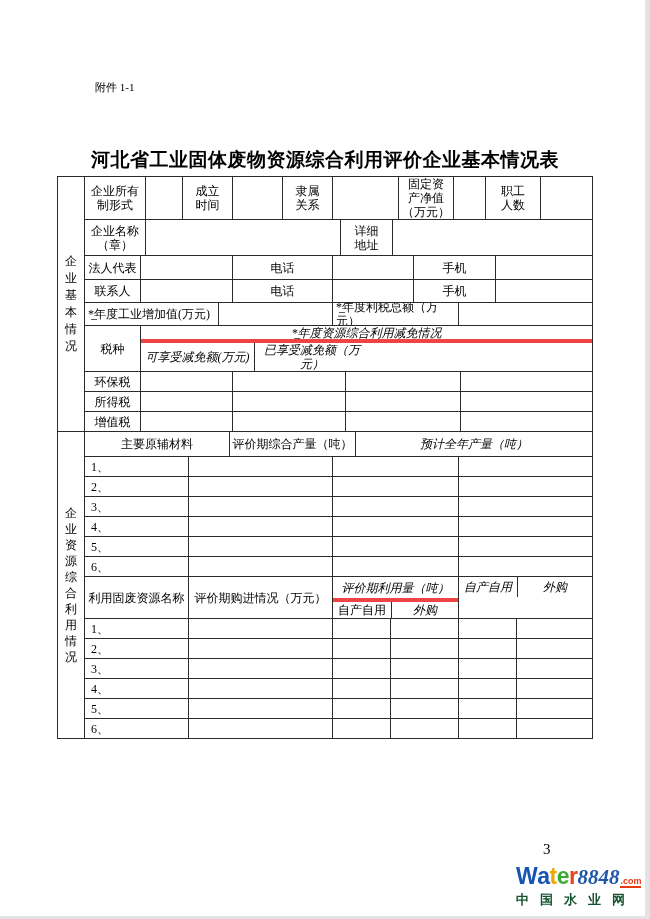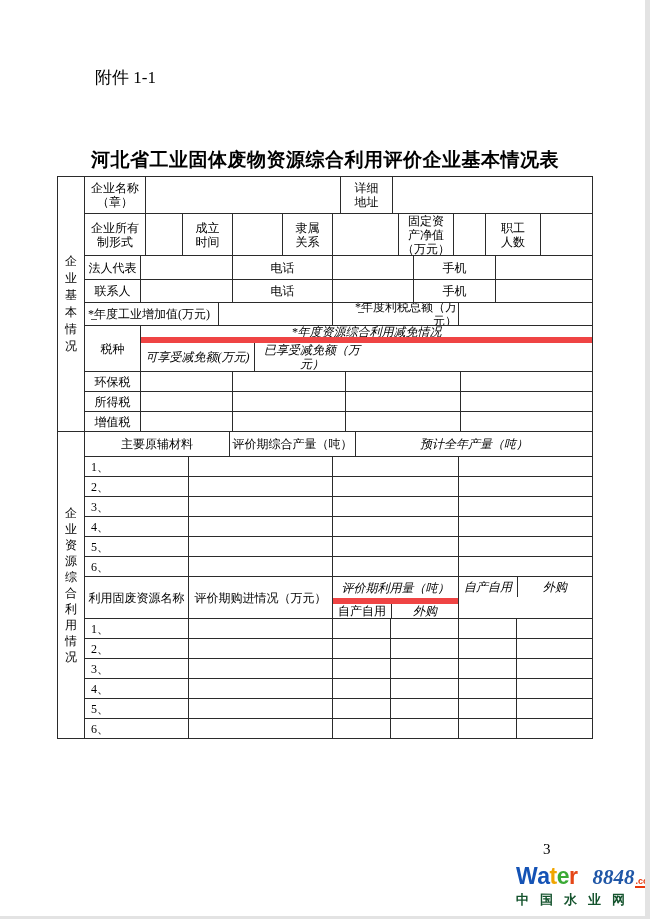--- a/index.html
+++ b/index.html
@@ -3,21 +3,21 @@
 <meta charset="utf-8">
 <style>
   * { margin:0; padding:0; box-sizing:border-box; }
   html,body { background:#ffffff; }
   .page {
     position:relative; width:650px; height:919px; background:#fff;
     font-family:"Liberation Serif","DejaVu Serif",serif; color:#000;
     border-right:5px solid #e3e3e3; border-bottom:3px solid #e3e3e3;
     overflow:hidden;
   }
-  .attachment { position:absolute; left:95px; top:66px; font-size:17px; }
+  .attachment { position:absolute; left:95px; top:80px; font-size:11px; }
   .doc-title {
     position:absolute; left:57px; top:147px; width:536px; text-align:center;
     font-weight:bold; font-size:19px; letter-spacing:0.5px;
     font-family:"Liberation Sans","DejaVu Sans",sans-serif;
   }
   .form-table {
     position:absolute; left:57px; top:176px; width:536px;
     border:1px solid #2b2b2b;
   }
   .sec { display:flex; }
@@ -27,23 +27,23 @@
   .side-label.long { line-height:16px; }
   .rows { flex:1; display:flex; flex-direction:column; min-width:0; }
   .rows > .row + .row { border-top:1px solid #2b2b2b; }
   .row { display:flex; min-width:0; }
   .cell {
     display:flex; align-items:center; justify-content:center; text-align:center;
     font-size:12px; line-height:14px; padding:0 1px; white-space:pre-line; overflow:hidden;
   }
   .cell + .cell, .cell + .vgroup, .vgroup + .vgroup { border-left:1px solid #2b2b2b; }
   .vgroup { display:flex; flex-direction:column; min-width:0; }
-  .vgroup > * + * { border-top:6px solid #ef4444; }
+  .vgroup > * + * { border-top:4px solid #ef4444; }
   .hrow { display:flex; min-width:0; }
-  .left { justify-content:flex-start; text-align:right; padding-left:3px; }
+  .left { justify-content:flex-start; text-align:left; padding-left:3px; }
   .num { justify-content:flex-start; text-align:left; padding-left:6px; }
   .flex1 { flex:1;font-style:italic; }
   
   .w32{width:32px;flex:none}.w37{width:37px;flex:none}.w50{width:50px;flex:none}
   .w52{width:52px;flex:none}.w55{width:55px;flex:none}.w58{width:58px;flex:none}
   .w60{width:60px;flex:none}.w66{width:66px;flex:none}.w68{width:68px;flex:none}
   .w81{width:81px;flex:none}.w82{width:82px;flex:none}
   .w92{width:92px;flex:none}.w100{width:100px;flex:none}
   .w103{width:103px;flex:none}.w113{width:113px;flex:none}.w114{width:114px;flex:none}
   .w115{width:115px;flex:none}.w126{width:126px;flex:none}.w133{width:133px;flex:none}
@@ -51,21 +51,21 @@
   
   .h20{height:20px}.h23{height:23px}.h24{height:24px}
   .h36{height:36px}.h42{height:42px}.h46{height:46px}
   
   .page-num { position:absolute; left:543px; top:841px; font-size:15px; }
   .logo { position:absolute; left:516px; top:863px; }
   .logo-line1 { display:flex; align-items:baseline; font-family:"Liberation Sans","DejaVu Sans",sans-serif; }
   .lw { font-weight:bold; font-size:23px; letter-spacing:-0.5px; }
   .c-blue{color:#1553b5}.c-orange{color:#f0a500}.c-green{color:#3aaa35}.c-red{color:#e54717}
   .l8848 { color:#2057a7; font-style:italic; font-weight:bold; font-size:21px;
-           font-family:"Liberation Serif","DejaVu Serif",serif; margin-left:15px; }
+           font-family:"Liberation Serif","DejaVu Serif",serif; margin-left:0; }
   .lcom { color:#e8380d; font-size:9px; font-weight:bold; border-bottom:2px solid #e8380d; margin-left:1px; }
   .logo-sub { color:#14532d; font-weight:bold; font-size:13px; letter-spacing:11px;
               white-space:nowrap; margin-top:1px;
               font-family:"Liberation Sans","DejaVu Sans",sans-serif; }
 </style>
 </head>
 <body>
 
 <div class="page">
 
@@ -77,49 +77,49 @@
     <div class="sec sec-a">
       <div class="side">
         <span class="side-label">企
 业
 基
 本
 情
 况</span>
       </div>
       <div class="rows">
-
-        <div class="row h36">
-          <div class="cell w60">企业名称
-（章）</div>
-          <div class="cell flex1"></div>
-          <div class="cell w52">详细
-地址</div>
-          <div class="cell w200"></div>
-        </div>
 
         <div class="row h42">
           <div class="cell w60">企业所有
 制形式</div>
           <div class="cell w37"></div>
           <div class="cell w50">成立
 时间</div>
           <div class="cell w50"></div>
           <div class="cell w50">隶属
 关系</div>
           <div class="cell w66"></div>
           <div class="cell w55">固定资
 产净值
 （万元）</div>
           <div class="cell w32"></div>
           <div class="cell w55">职工
 人数</div>
           <div class="cell flex1"></div>
         </div>
 
+        <div class="row h36">
+          <div class="cell w60">企业名称
+（章）</div>
+          <div class="cell flex1"></div>
+          <div class="cell w52">详细
+地址</div>
+          <div class="cell w200"></div>
+        </div>
+
         <div class="row h24">
           <div class="cell w55">法人代表</div>
           <div class="cell w92"></div>
           <div class="cell w100">电话</div>
           <div class="cell w81"></div>
           <div class="cell w82">手机</div>
           <div class="cell flex1"></div>
         </div>
 
         <div class="row h23">

